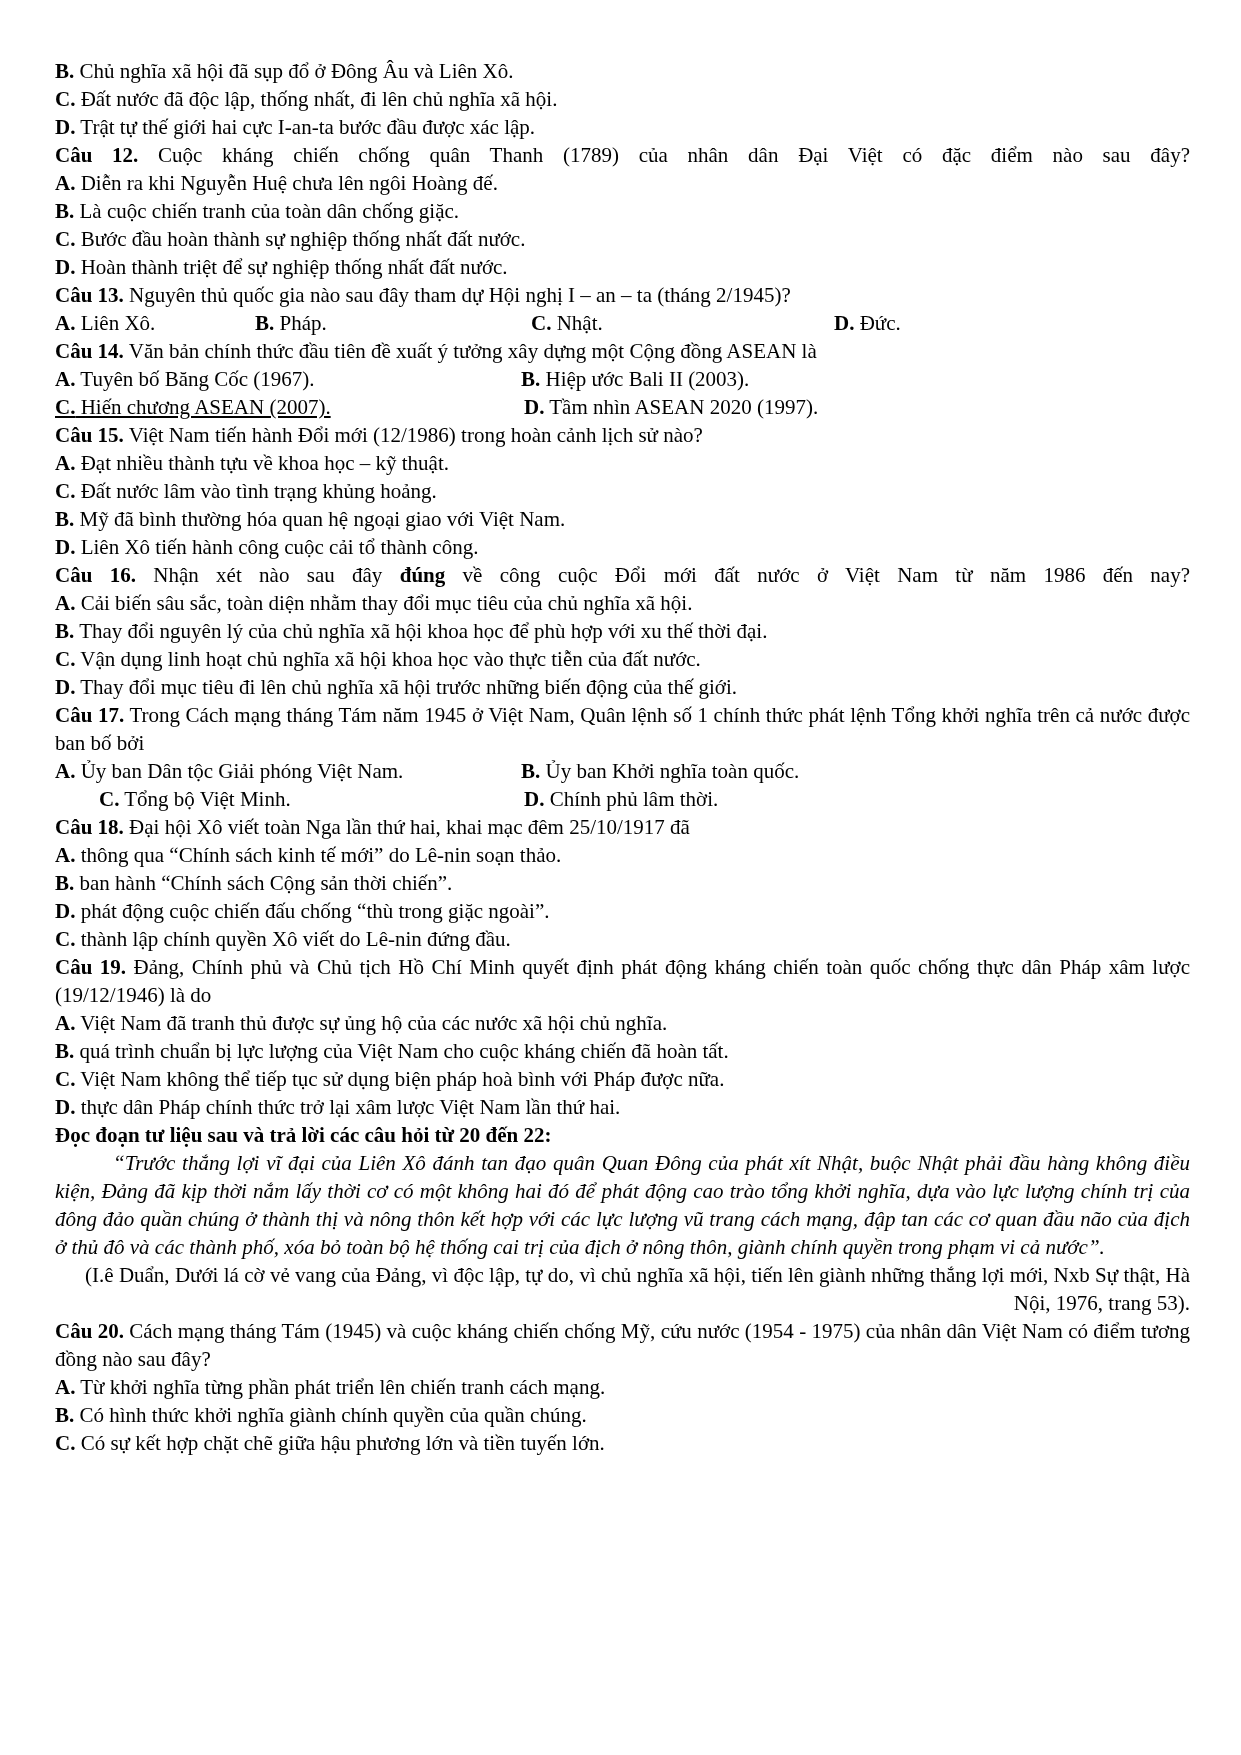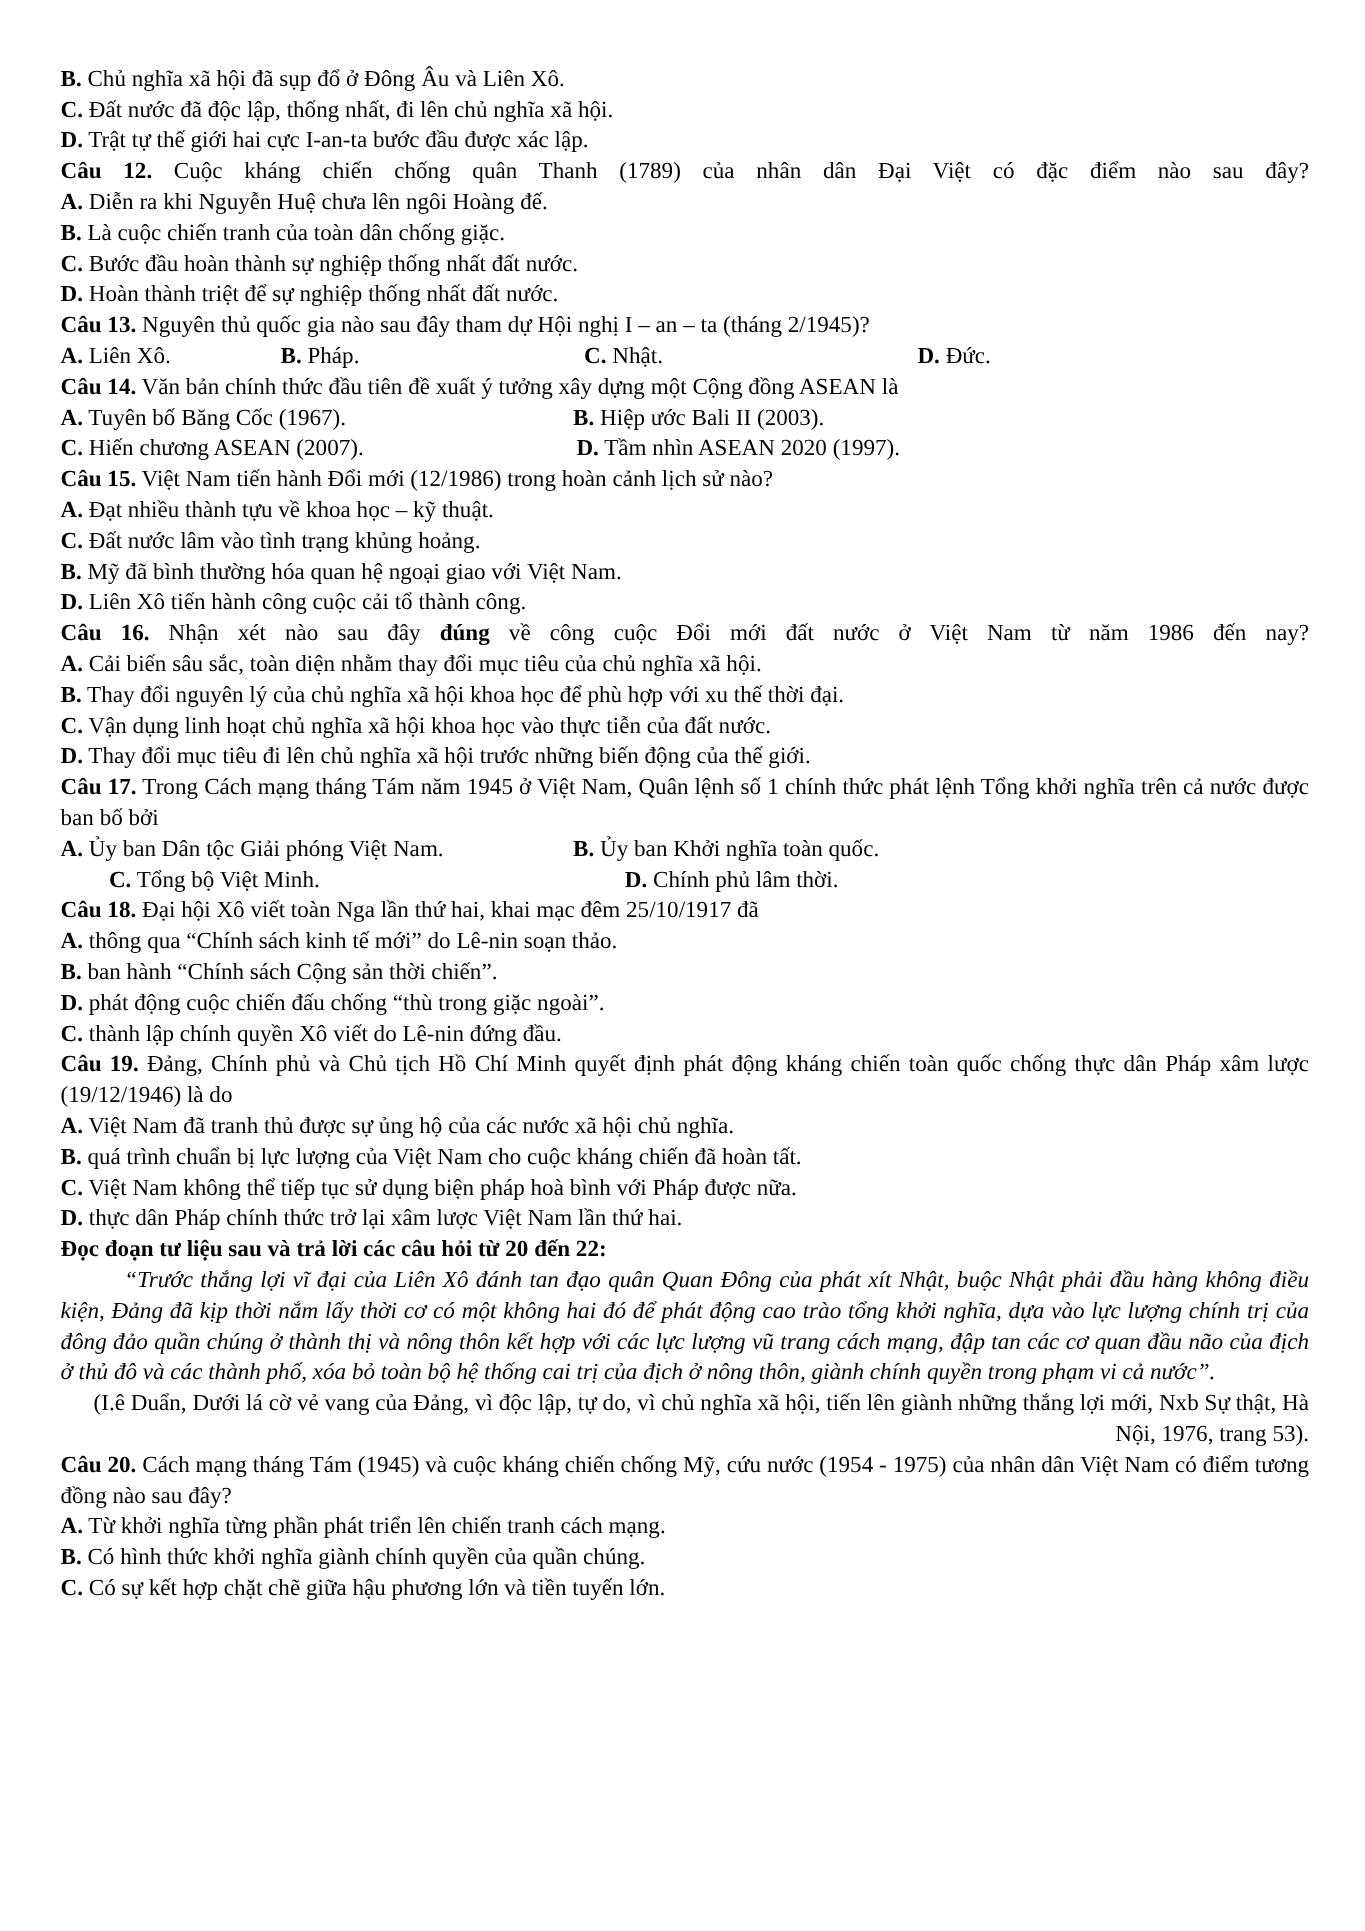--- a/index.html
+++ b/index.html
@@ -40,41 +40,41 @@
       <span class="cell" style="left: 200px;"><span class="b">B.</span><span> Pháp.</span></span>
       <span class="cell" style="left: 476px;"><span class="b">C.</span><span> Nhật.</span></span>
       <span class="cell" style="left: 737px; margin-left: 42px;"><span class="b">D.</span><span> Đức.</span></span>
     </div>
     <div class="line"><span class="b">Câu 14.</span><span> Văn bản chính thức đầu tiên đề xuất ý tưởng xây dựng một Cộng đồng ASEAN là</span></div>
     <div class="line row">
       <span class="cell" style="left: 0px;"><span class="b">A.</span><span> Tuyên bố Băng Cốc (1967).</span></span>
       <span class="cell" style="left: 466px;"><span class="b">B.</span><span> Hiệp ước Bali II (2003).</span></span>
     </div>
     <div class="line row">
-      <span class="cell" style="left: 0px;"><span class="b">C.</span><span> Hiến chương ASEAN (2007).</span></span>
+      <span class="cell" style="left: 0px; text-decoration: underline;"><span class="b">C.</span><span> Hiến chương ASEAN (2007).</span></span>
       <span class="cell" style="left: 469px;"><span class="b">D.</span><span> Tầm nhìn ASEAN 2020 (1997).</span></span>
     </div>
     <div class="line"><span class="b">Câu 15.</span><span> Việt Nam tiến hành Đổi mới (12/1986) trong hoàn cảnh lịch sử nào?</span></div>
     <div class="line"><span class="b">A.</span><span> Đạt nhiều thành tựu về khoa học – kỹ thuật.</span></div>
     <div class="line"><span class="b">C.</span><span> Đất nước lâm vào tình trạng khủng hoảng.</span></div>
     <div class="line"><span class="b">B.</span><span> Mỹ đã bình thường hóa quan hệ ngoại giao với Việt Nam.</span></div>
     <div class="line"><span class="b">D.</span><span> Liên Xô tiến hành công cuộc cải tổ thành công.</span></div>
     <div class="line fill"><span class="b">Câu 16.</span><span> Nhận xét nào sau đây </span><span class="b">đúng</span><span> về công cuộc Đổi mới đất nước ở Việt Nam từ năm 1986 đến nay?</span></div>
     <div class="line"><span class="b">A.</span><span> Cải biến sâu sắc, toàn diện nhằm thay đổi mục tiêu của chủ nghĩa xã hội.</span></div>
     <div class="line"><span class="b">B.</span><span> Thay đổi nguyên lý của chủ nghĩa xã hội khoa học để phù hợp với xu thế thời đại.</span></div>
     <div class="line"><span class="b">C.</span><span> Vận dụng linh hoạt chủ nghĩa xã hội khoa học vào thực tiễn của đất nước.</span></div>
     <div class="line"><span class="b">D.</span><span> Thay đổi mục tiêu đi lên chủ nghĩa xã hội trước những biến động của thế giới.</span></div>
     <div class="line just"><span class="b">Câu 17.</span><span> Trong Cách mạng tháng Tám năm 1945 ở Việt Nam, Quân lệnh số 1 chính thức phát lệnh Tổng khởi nghĩa trên cả nước được ban bố bởi</span></div>
     <div class="line row">
       <span class="cell" style="left: 0px;"><span class="b">A.</span><span> Ủy ban Dân tộc Giải phóng Việt Nam.</span></span>
       <span class="cell" style="left: 466px;"><span class="b">B.</span><span> Ủy ban Khởi nghĩa toàn quốc.</span></span>
     </div>
     <div class="line row">
       <span class="cell" style="left: 0px; margin-left: 44px;"><span class="b">C.</span><span> Tổng bộ Việt Minh.</span></span>
-      <span class="cell" style="left: 469px; margin-left: 44px;"><span class="b">D.</span><span> Chính phủ lâm thời.</span></span>
+      <span class="cell" style="left: 469px;"><span class="b">D.</span><span> Chính phủ lâm thời.</span></span>
     </div>
     <div class="line"><span class="b">Câu 18.</span><span> Đại hội Xô viết toàn Nga lần thứ hai, khai mạc đêm 25/10/1917 đã</span></div>
     <div class="line"><span class="b">A.</span><span> thông qua “Chính sách kinh tế mới” do Lê-nin soạn thảo.</span></div>
     <div class="line"><span class="b">B.</span><span> ban hành “Chính sách Cộng sản thời chiến”.</span></div>
     <div class="line"><span class="b">D.</span><span> phát động cuộc chiến đấu chống “thù trong giặc ngoài”.</span></div>
     <div class="line"><span class="b">C.</span><span> thành lập chính quyền Xô viết do Lê-nin đứng đầu.</span></div>
     <div class="line just"><span class="b">Câu 19.</span><span> Đảng, Chính phủ và Chủ tịch Hồ Chí Minh quyết định phát động kháng chiến toàn quốc chống thực dân Pháp xâm lược (19/12/1946) là do</span></div>
     <div class="line"><span class="b">A.</span><span> Việt Nam đã tranh thủ được sự ủng hộ của các nước xã hội chủ nghĩa.</span></div>
     <div class="line"><span class="b">B.</span><span> quá trình chuẩn bị lực lượng của Việt Nam cho cuộc kháng chiến đã hoàn tất.</span></div>
     <div class="line"><span class="b">C.</span><span> Việt Nam không thể tiếp tục sử dụng biện pháp hoà bình với Pháp được nữa.</span></div>

